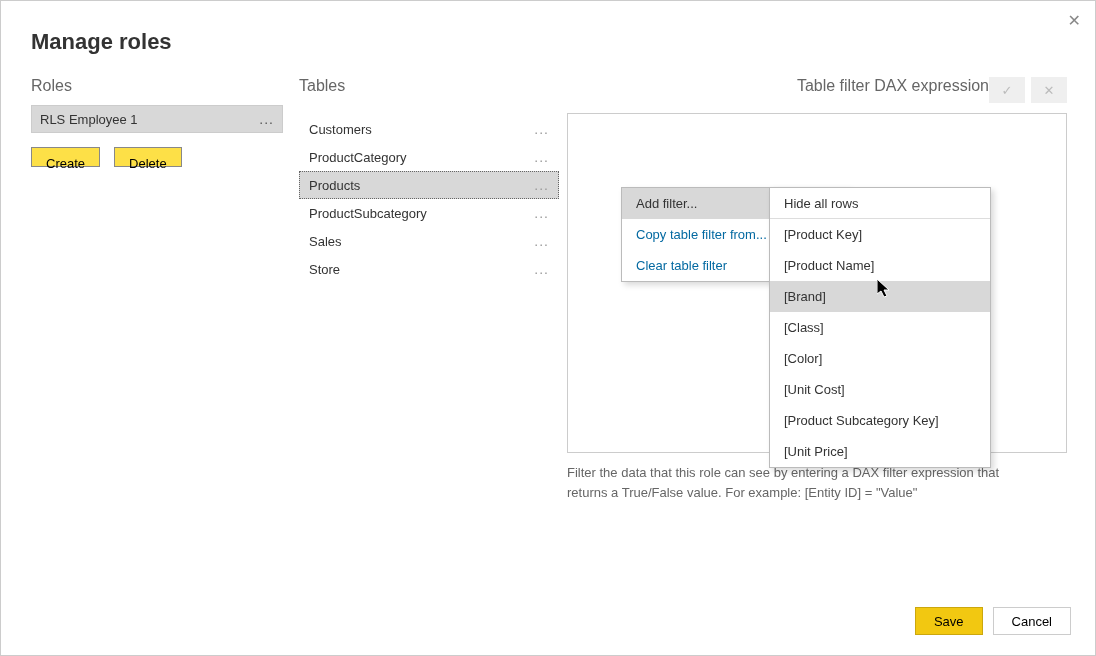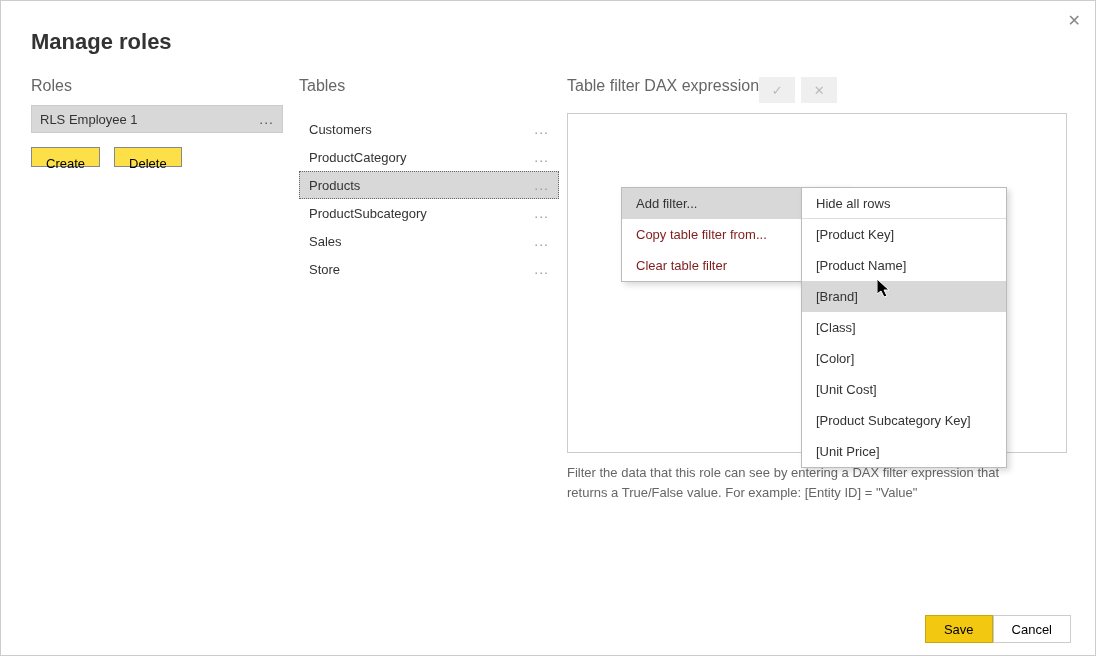--- a/index.html
+++ b/index.html
@@ -108,21 +108,21 @@
       letter-spacing: 1px;
     }
     .table-item.selected {
       background: #d8d8d8;
       outline: 1px dotted #666;
       outline-offset: -1px;
     }
     .expr-header {
       display: flex;
       align-items: center;
-      justify-content: flex-start;
+      justify-content: flex-end;
     }
     .expr-actions {
       display: flex;
       gap: 6px;
     }
     .expr-actions .btn-icon {
       width: 36px;
       height: 26px;
       background: #efefef;
       display: flex;
@@ -139,23 +139,24 @@
     }
     .hint-text {
       color: #666;
       font-size: 13px;
       margin-top: 10px;
       line-height: 1.5;
       max-width: 470px;
     }
     .footer {
       position: absolute;
-      bottom: 12px;
+      bottom: 20px;
       right: 24px;
       display: flex;
+      gap: 10px;
     }
     .footer button {
       height: 28px;
       padding: 0 18px;
       font-size: 13px;
       border: 1px solid #ccc;
       background: #fff;
       cursor: pointer;
     }
     .footer button.primary {
@@ -180,37 +181,37 @@
       height: 31px;
       display: flex;
       align-items: center;
       padding: 0 14px;
       font-size: 13px;
       color: #333;
       cursor: pointer;
       position: relative;
     }
     .context-menu .menu-item.disabled {
-      color: #7f1d1d;
+      color: #0369a1;
       cursor: default;
     }
     .context-menu .menu-item.highlight {
       background: #d8d8d8;
     }
     .context-menu .menu-item .submenu-arrow {
       position: absolute;
       right: 8px;
       font-size: 10px;
       color: #555;
     }
 
     .context-submenu {
-      left: 800px;
+      left: 768px;
       top: 186px;
-      width: 206px;
+      width: 222px;
     }
     .context-submenu .menu-item.divider-after {
       border-bottom: 1px solid #ddd;
     }
     .cursor-arrow {
       position: absolute;
       left: 876px;
       top: 278px;
       z-index: 20;
       width: 16px;

